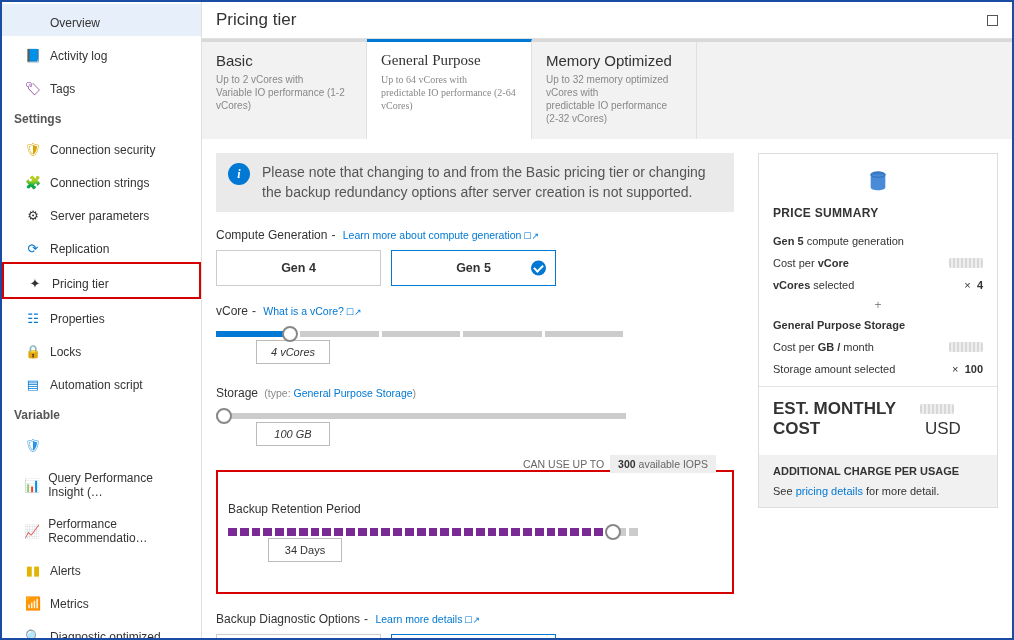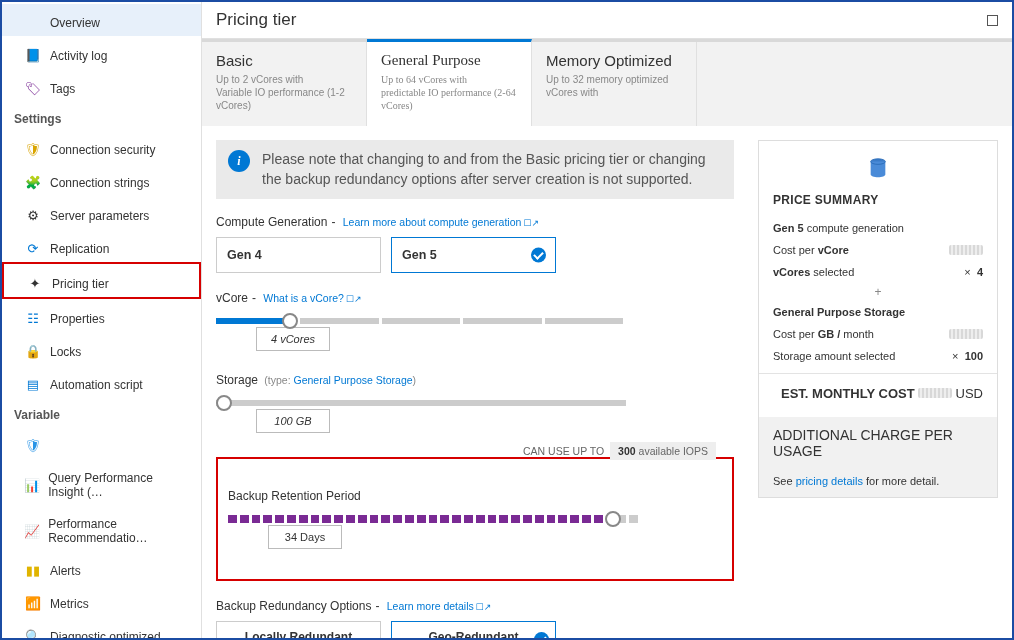--- a/index.html
+++ b/index.html
@@ -23,21 +23,21 @@
 .content { display: flex; padding: 14px; gap: 24px; overflow-y: auto; flex: 1; }
 .left-col { flex: 1; min-width: 0; }
 .info-banner { display: flex; align-items: flex-start; background: #eaeaea; padding: 10px 12px; gap: 12px; margin-bottom: 16px; }
 .info-ic { width: 22px; height: 22px; background: #0078d4; border-radius: 50%; color: #fff; display: flex; align-items: center; justify-content: center; font-weight: bold; font-style: italic; font-family: Georgia, serif; flex-shrink: 0; }
 .info-banner .msg { font-size: 14px; color: #555; line-height: 1.4; }
 .section-label { font-size: 12px; margin-bottom: 8px; }
 .section-label .dash { margin: 0 4px; }
 .link { color: #0078d4; font-size: 10.5px; cursor: pointer; }
 .link .ext { font-size: 9px; margin-left: 2px; }
 .gen-opts { display: flex; gap: 10px; margin-bottom: 18px; }
-.opt-box { flex: 0 0 165px; border: 1.5px solid #ccc; padding: 10px; text-align: left; font-size: 12.5px; font-weight: 600; cursor: pointer; position: relative; }
+.opt-box { flex: 0 0 165px; border: 1.5px solid #ccc; padding: 10px; text-align: center; font-size: 12.5px; font-weight: 600; cursor: pointer; position: relative; }
 .opt-box.sel { border-color: #0078d4; }
 .check { position: absolute; right: 9px; top: 50%; transform: translateY(-50%); width: 15px; height: 15px; background: #0078d4; border-radius: 50%; display: flex; align-items: center; justify-content: center; }
 .check::after { content: ""; width: 7px; height: 4px; border-left: 2px solid #fff; border-bottom: 2px solid #fff; transform: rotate(-45deg); margin-top: -2px; }
 .slider-row { margin-bottom: 22px; font-style: italic; }
 .slider-track { height: 6px; background: #ccc; position: relative; border-radius: 0; width: 410px; display: inline-block; vertical-align: middle; }
 .slider-fill { position: absolute; left: 0; top: 0; height: 100%; background: #0078d4; }
 .slider-thumb { position: absolute; top: 50%; width: 16px; height: 16px; border: 2px solid #888; background: #fff; border-radius: 50%; transform: translate(-50%, -50%); }
 .slider-ticks { position: absolute; inset: 0; display: flex; justify-content: space-between; }
 .slider-ticks span { width: 3px; background: #fff; }
 .val-box { display: inline-block; border: 1px solid #bbb; padding: 5px 10px; font-size: 11px; margin-left: 40px; width: 74px; text-align: center; vertical-align: middle; }
@@ -55,23 +55,23 @@
 .r-box.sel { border-color: #0078d4; }
 .r-box .r-title { font-size: 12px; font-weight: 600; margin-bottom: 2px; }
 .r-box .check { right: 6px; top: 10px; transform: none; }
 .price-col { width: 240px; border: 1px solid #ddd; padding: 12px 14px; font-size: 11px; align-self: flex-start; }
 .db-icon { display: block; margin: 4px auto 14px; width: 22px; height: 22px; }
 .price-col h3 { font-size: 12px; font-weight: 700; margin-bottom: 10px; letter-spacing: 0.3px; }
 .p-row { display: flex; justify-content: space-between; align-items: center; padding: 5px 0; font-size: 11px; }
 .blur { display: inline-block; width: 34px; height: 10px; background: repeating-linear-gradient(90deg, #d8d8d8 0 2px, #eee 2px 4px); border-radius: 2px; }
 .p-plus { text-align: center; font-size: 12px; color: #888; padding: 2px 0; }
 .p-sep { border-top: 1px solid #e3e3e3; margin: 6px -14px; }
-.est-row { font-weight: 700; font-size: 13px; display: flex; justify-content: space-between; align-items: center; padding: 6px 0; margin-left: 8px; }
+.est-row { font-weight: 700; font-size: 17px; display: flex; justify-content: space-between; align-items: center; padding: 6px 0; }
 .addl { background: #f1f1f1; margin: 10px -14px -12px; padding: 10px 14px; }
-.addl .a-title { font-weight: 400; font-size: 14px; margin-bottom: 16px; }
+.addl .a-title { font-weight: 700; font-size: 11px; margin-bottom: 8px; }
 </style>
 </head>
 <body>
 
 <div class="frame">
 
   <div class="sidebar">
     <div class="side-item selected">
         <span class="icon"></span>
         <span>Overview</span>
@@ -165,20 +165,21 @@
         <div class="t-sub">Variable IO performance (1-2 vCores)</div>
       </div>
       <div class="tier-tab active">
         <div class="t-title">General Purpose</div>
         <div class="t-sub">Up to 64 vCores with</div>
         <div class="t-sub">predictable IO performance (2-64 vCores)</div>
       </div>
       <div class="tier-tab">
         <div class="t-title">Memory Optimized</div>
         <div class="t-sub">Up to 32 memory optimized vCores with</div>
+        <div class="t-sub">predictable IO performance (2-32 vCores)</div>
       </div>
       <div style="flex:1"></div>
     </div>
 
     <div class="content">
       <div class="left-col">
         <div class="info-banner">
           <div class="info-ic">i</div>
           <div class="msg">Please note that changing to and from the Basic pricing tier or changing the backup redundancy options after server creation is not supported.</div>
         </div>
@@ -268,21 +269,21 @@
                   <span class="empty"></span>
                   <span class="empty"></span>
               </div>
               <div class="purple-thumb" style="left:94%"></div>
             </div>
             <span class="val-box">34 Days</span>
           </div>
         </div>
 
         <div class="section-label">
-          <span>Backup Redundancy Options</span><span class="dash">-</span>
+          <span>Backup Diagnostic Options</span><span class="dash">-</span>
           <span class="link"><span>Learn more details</span><span class="ext">☐↗</span></span>
         </div>
         <div class="redund-opts">
           <div class="r-box">
             <div class="r-title">Locally Redundant</div>
 
           </div>
           <div class="r-box sel">
             <span class="check"></span>
             <div class="r-title">Geo-Redundant</div>

